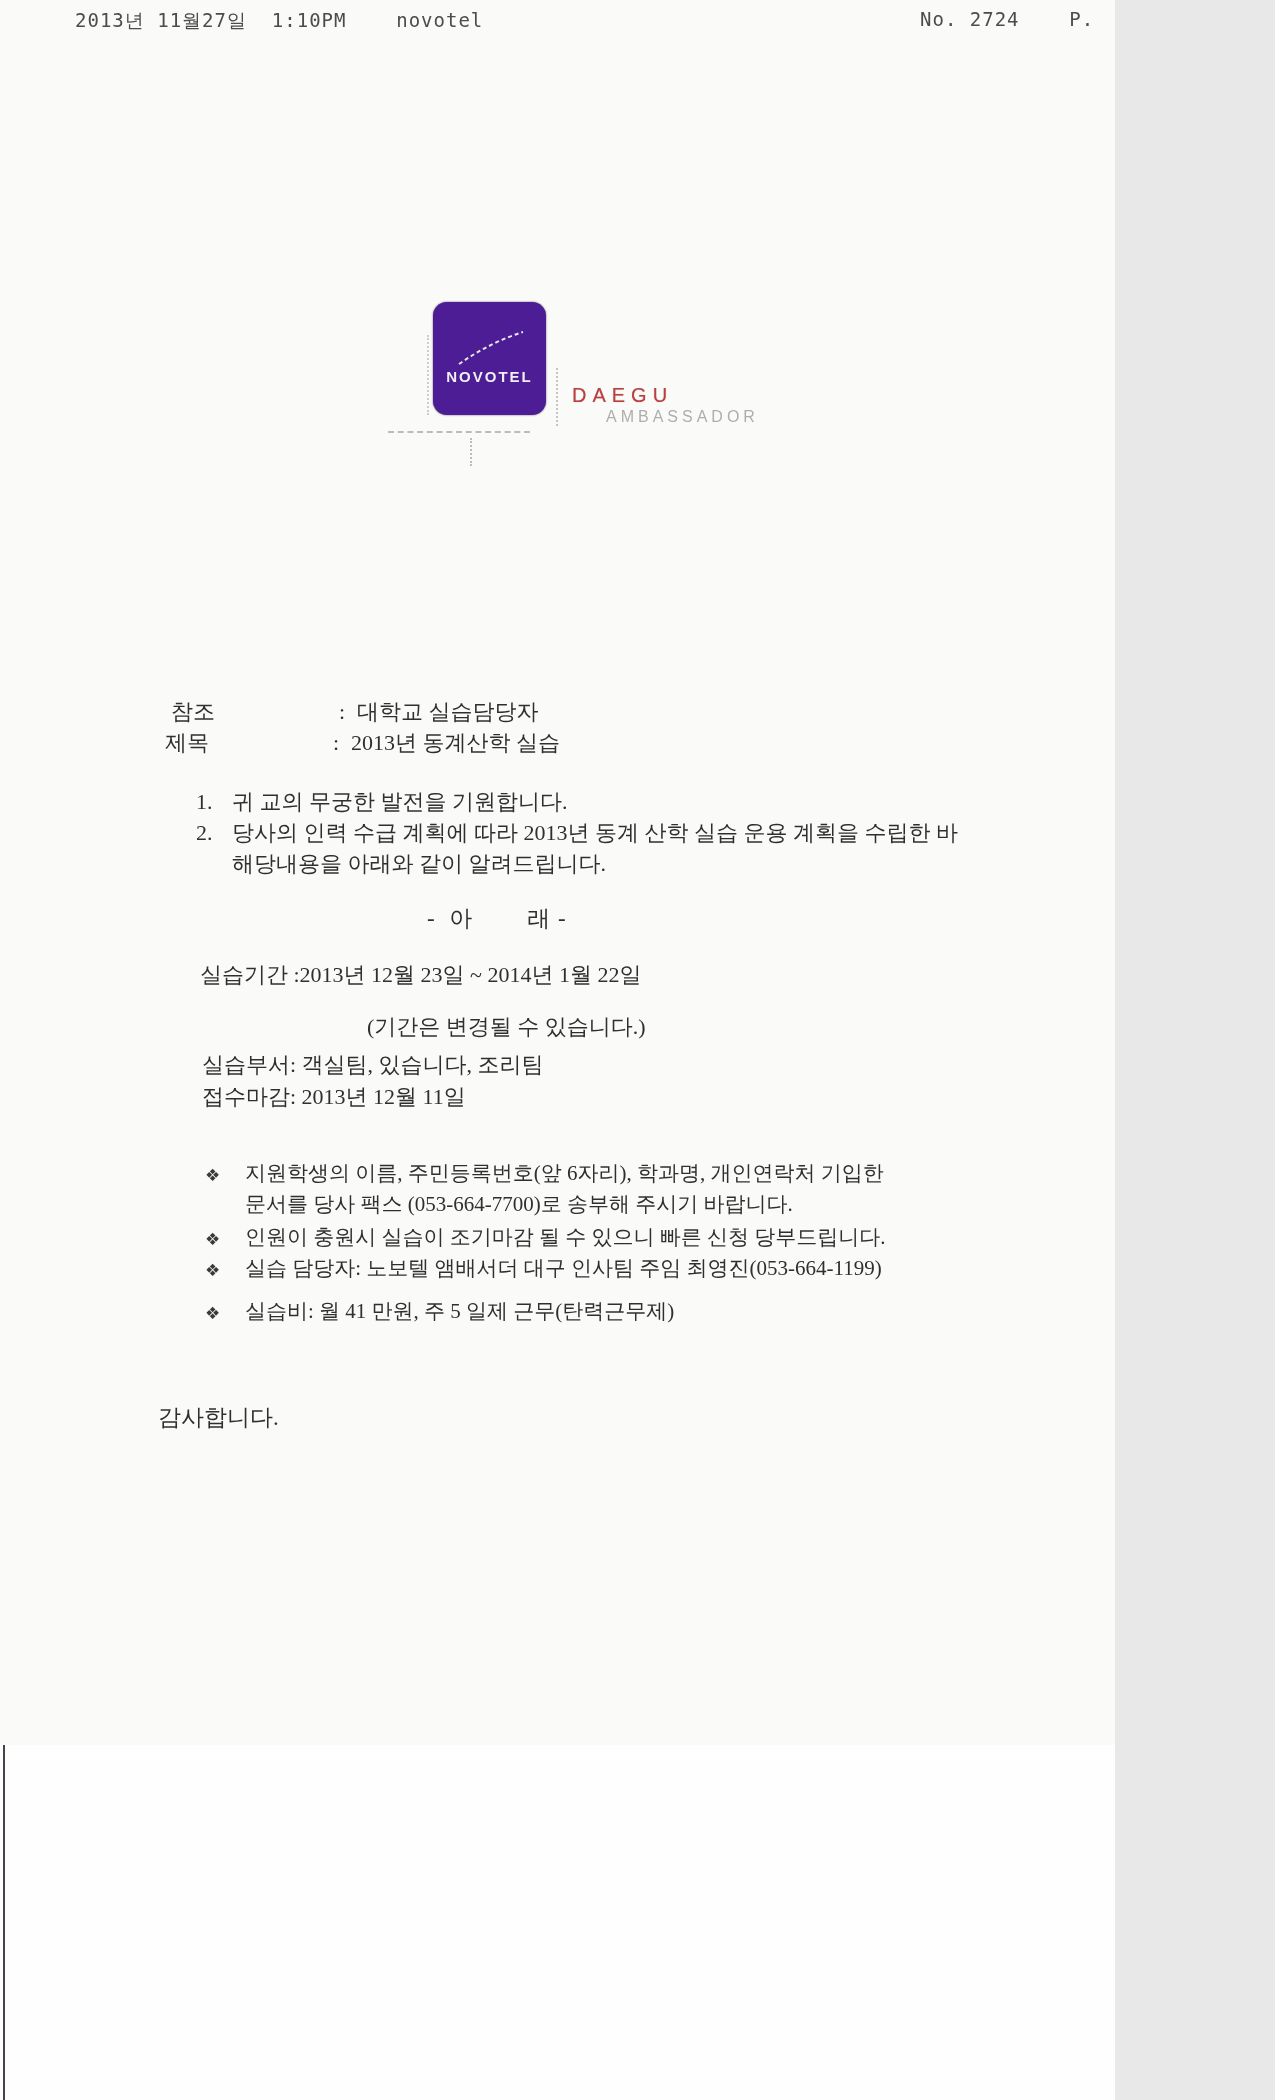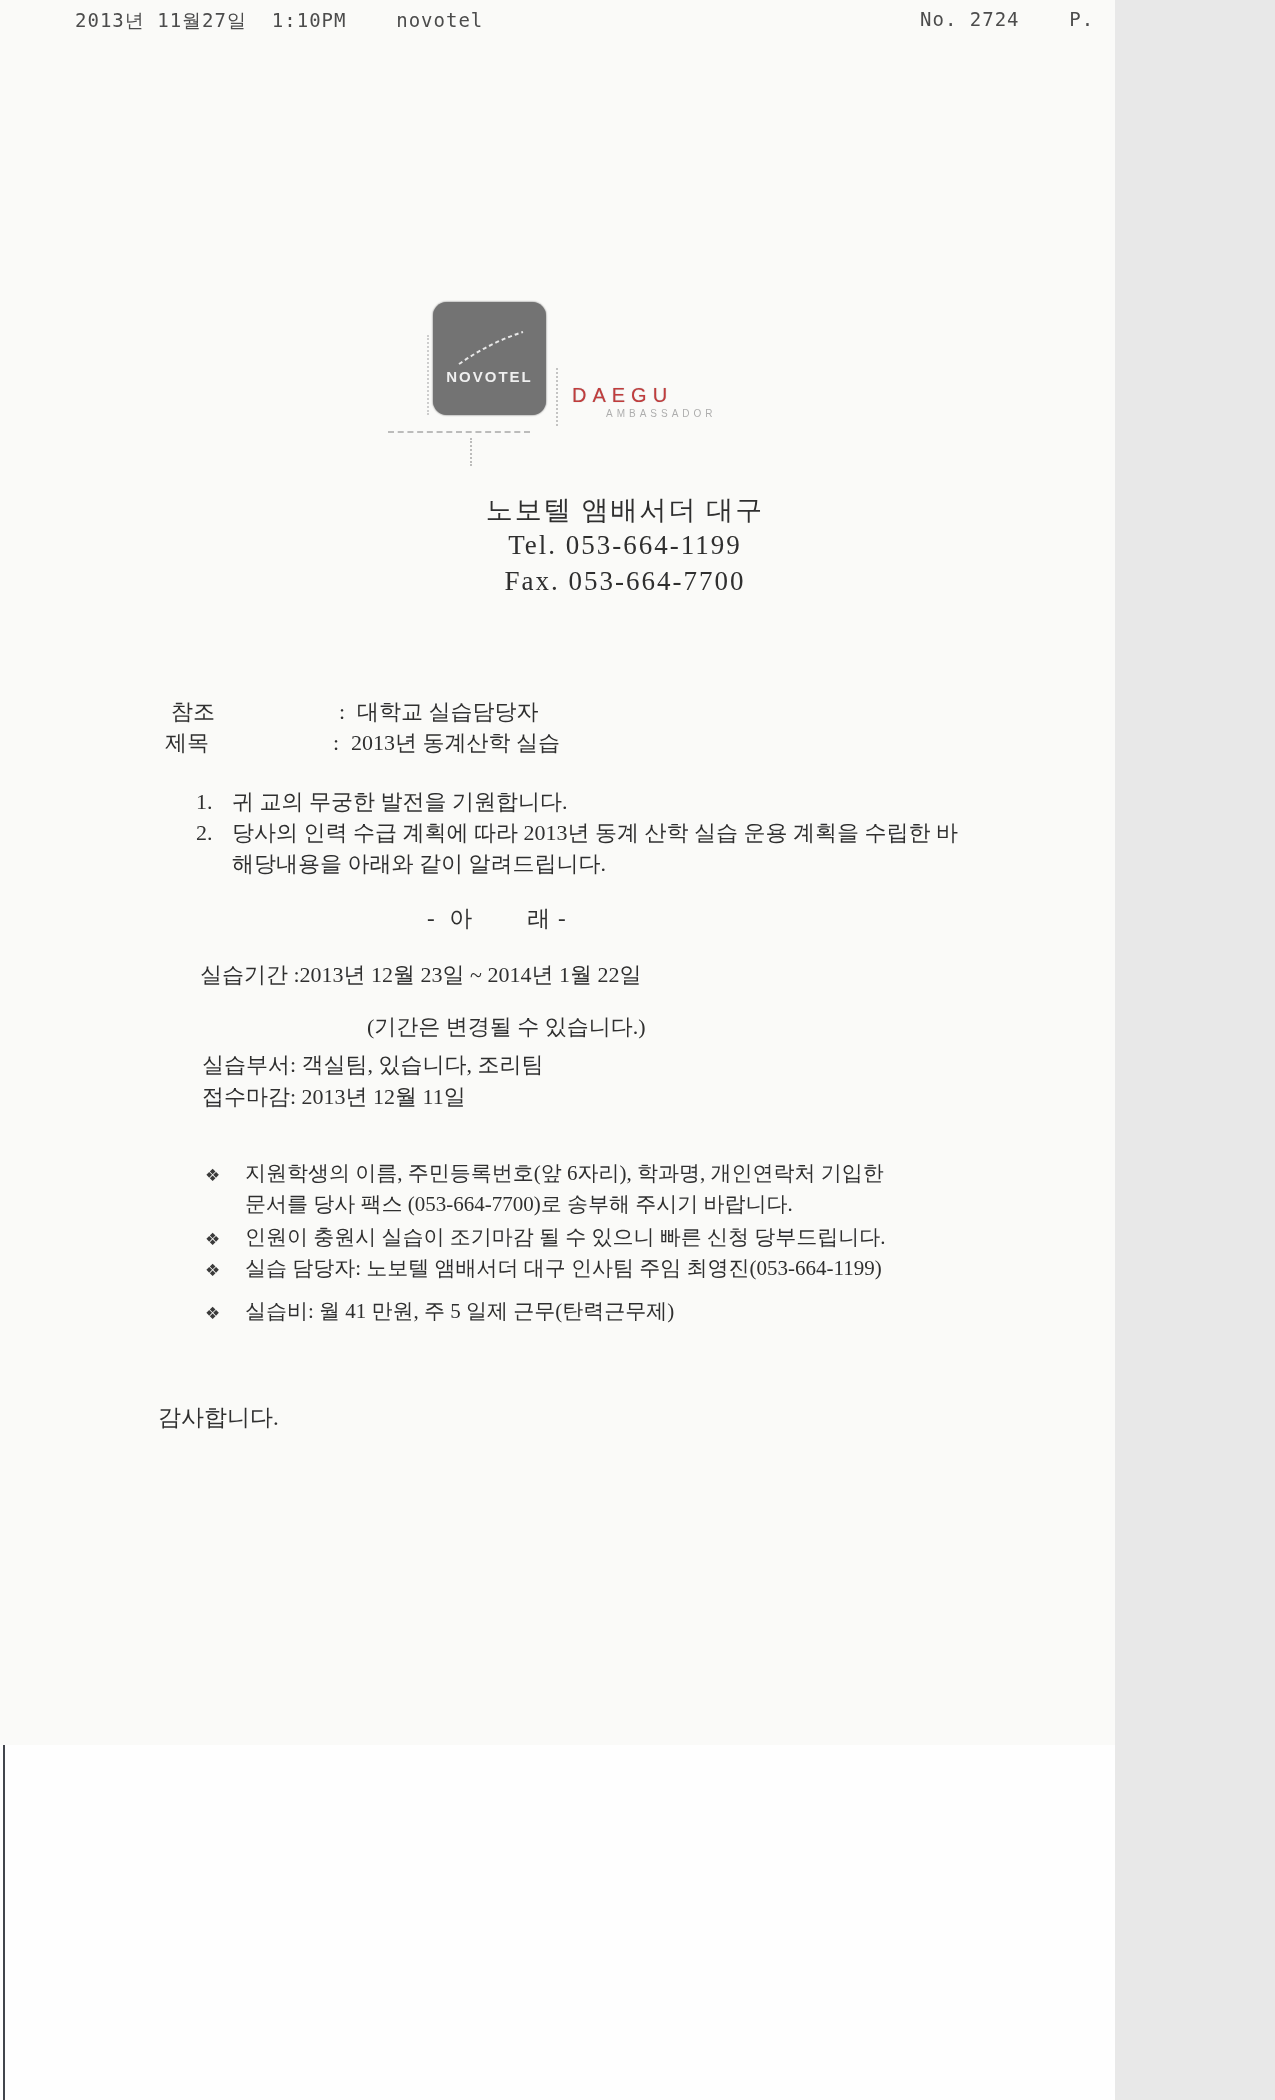--- a/index.html
+++ b/index.html
@@ -15,38 +15,38 @@
   .abs{position:absolute;}
   .pre{white-space:pre;}
   
   .fax-header{
     font-family:"DejaVu Sans Mono","Liberation Mono",monospace;
     font-size:19px;color:#4c4c4c;letter-spacing:1px;
   }
   
   .logo-square{
     left:433px;top:302px;width:113px;height:113px;
-    background:#737373;border-radius:14px;
+    background:#4c1d95;border-radius:14px;
     box-shadow:0 0 2px #5a5a5a;
   }
   .logo-brand{
     position:absolute;left:0;right:0;top:66px;text-align:center;
     font-family:"Liberation Sans","DejaVu Sans",sans-serif;
     font-size:15px;font-weight:bold;letter-spacing:2px;color:#efefef;
   }
   .logo-city{
     left:572px;top:384px;
     font-family:"Liberation Sans","DejaVu Sans",sans-serif;
     font-size:20px;letter-spacing:6px;color:#b91c1c;opacity:.85;
     text-shadow:0 0 1px #9a9a9a;
   }
   .logo-subbrand{
     left:606px;top:408px;
     font-family:"Liberation Sans","DejaVu Sans",sans-serif;
-    font-size:10px;letter-spacing:4px;color:#9b9b9b;opacity:.8;
+    font-size:16px;letter-spacing:4px;color:#9b9b9b;opacity:.8;
   }
   .artifact{opacity:.55;}
   
   .hotel-block{left:420px;top:493px;width:410px;text-align:center;}
   .hotel-name{font-size:27px;letter-spacing:2px;line-height:34px;}
   .hotel-tel,.hotel-fax{font-size:27px;letter-spacing:2px;line-height:36px;}
   
   .meta-row{display:flex;font-size:22px;line-height:30px;}
   .meta-label{width:168px;}
   .meta-sep{width:18px;}
@@ -76,25 +76,20 @@
   </div>
 
   <div class="abs artifact" style="left:388px;top:431px;width:142px;border-top:2px dashed #8b8b8b;"></div>
   <div class="abs artifact" style="left:470px;top:438px;height:28px;border-left:2px dotted #8b8b8b;"></div>
   <div class="abs artifact" style="left:556px;top:368px;height:58px;border-left:2px dotted #999;"></div>
   <div class="abs artifact" style="left:427px;top:335px;height:80px;border-left:2px dotted #aaa;"></div>
 
   <div class="abs logo-city">DAEGU</div>
   <div class="abs logo-subbrand">AMBASSADOR</div>
 
-  <div class="abs hotel-block">
-    <div class="hotel-name">노보텔 앰배서더 대구</div>
-    <div class="hotel-tel">Tel. 053-664-1199</div>
-    <div class="hotel-fax">Fax. 053-664-7700</div>
-  </div>
 
   <div class="abs meta-row" style="left:171px;top:697px;">
     <span class="meta-label">참조</span>
     <span class="meta-sep">:</span>
     <span>대학교 실습담당자</span>
   </div>
   <div class="abs meta-row" style="left:165px;top:728px;">
     <span class="meta-label">제목</span>
     <span class="meta-sep">:</span>
     <span>2013년 동계산학 실습</span>

